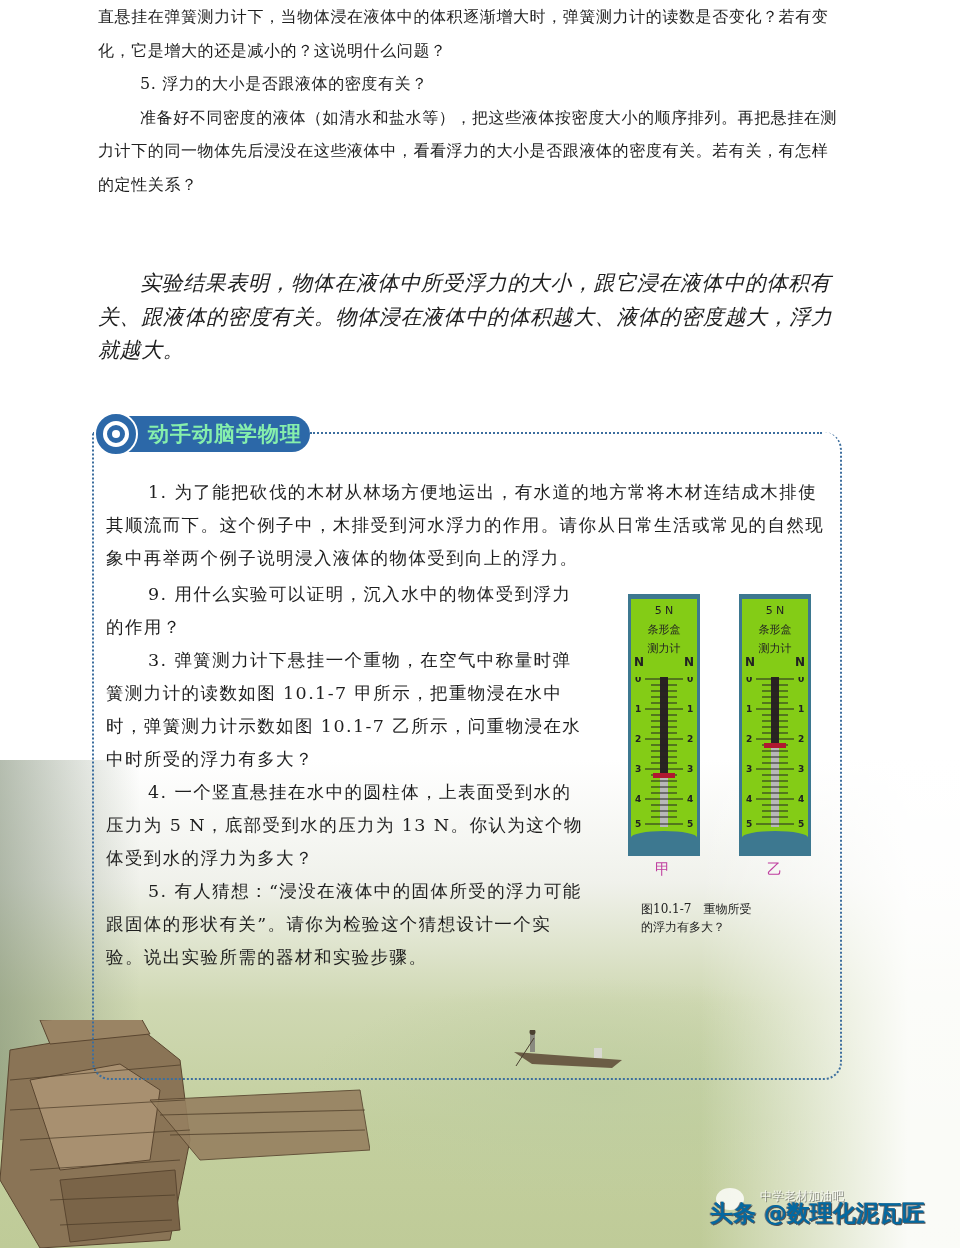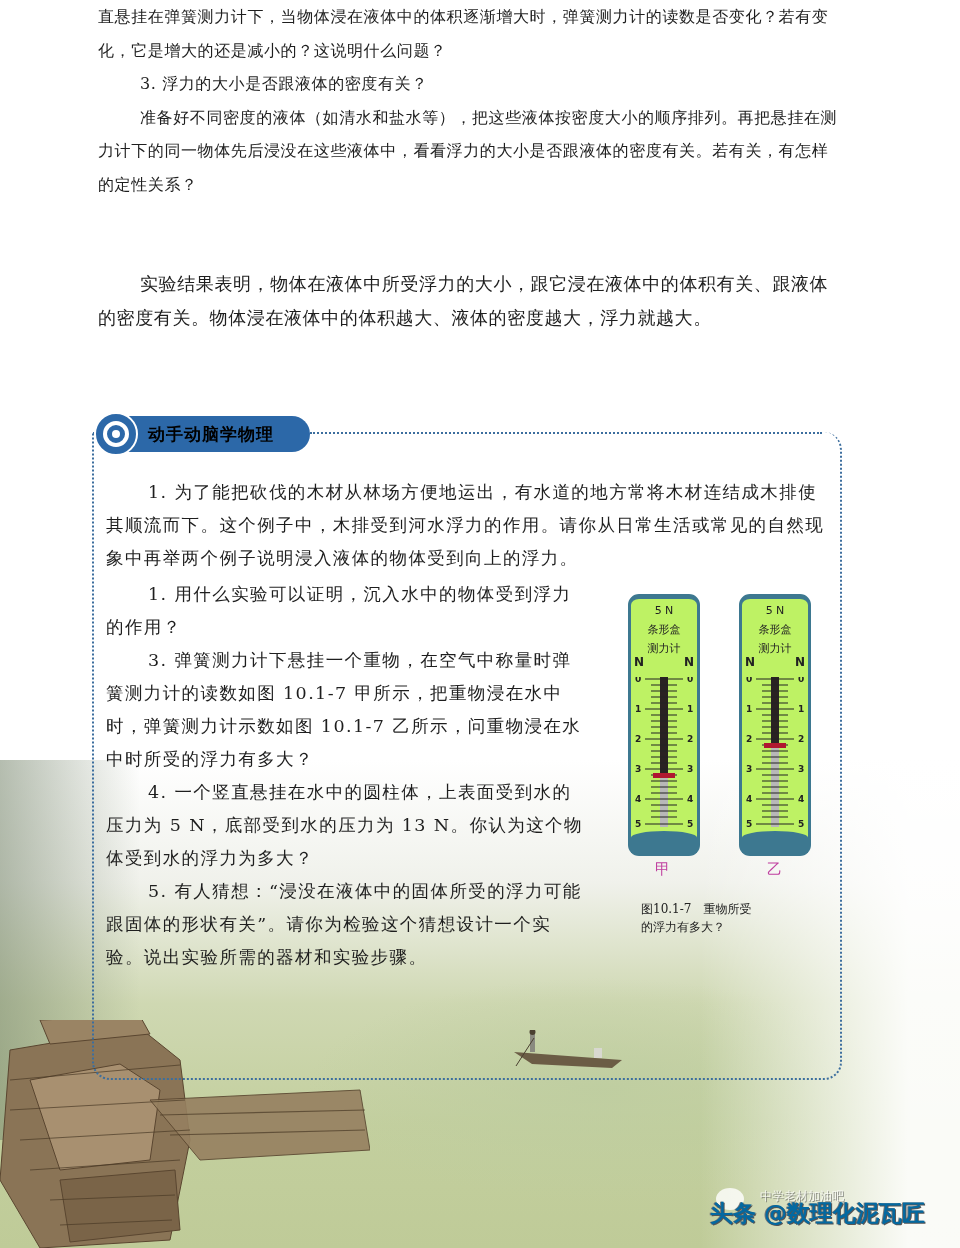--- a/index.html
+++ b/index.html
@@ -10,21 +10,21 @@
     color: #1e1e1e;
   }
   .page { position: absolute; inset: 0; }
   .top-text {
     position: absolute; left: 98px; top: 0; width: 740px;
     font-size: 16px; line-height: 33.5px; letter-spacing: 0.6px;
   }
   .top-text p { margin: 0; }
   .indent { text-indent: 42px; }
   .conclusion { position: absolute; left: 98px; top: 267px; width: 740px;
-    font-size: 18px; line-height: 33.5px; letter-spacing: 0.6px; }
+    font-size: 21px; line-height: 33.5px; letter-spacing: 0.6px; font-style: italic; }
   .conclusion p { margin: 0; }
 
   
   .landscape {
     position: absolute; left: 0; top: 760px; width: 960px; height: 488px;
     background:
       radial-gradient(ellipse 420px 160px at 600px 330px, rgba(190,205,160,0.85), rgba(200,212,170,0) 70%),
       linear-gradient(180deg, rgba(255,255,255,0) 0%, rgba(230,232,222,0.6) 25%, #cfd8b2 50%, #c3cf9e 75%, #bfcb98 100%);
   }
   .fog-left {
@@ -56,34 +56,34 @@
   }
   .header-circle {
     width: 44px; height: 44px; border-radius: 50%; background: #2c68a8;
     position: absolute; left: -4px; top: -4px; display: flex; align-items: center; justify-content: center;
     border: 2px solid #ffffff; box-sizing: border-box;
   }
   .header-circle .ring { width: 26px; height: 26px; border-radius: 50%; border: 4px solid #ffffff; box-sizing: border-box;
     display: flex; align-items: center; justify-content: center; }
   .header-circle .dot { width: 8px; height: 8px; border-radius: 50%; background: #ffffff; }
   .header-title {
-    margin-left: 50px; color: #000000; font-family: "DejaVu Sans", "Liberation Sans", sans-serif;
-    font-size: 17px; letter-spacing: 1px; font-weight: bold;
+    margin-left: 50px; color: #86efac; font-family: "DejaVu Sans", "Liberation Sans", sans-serif;
+    font-size: 21px; letter-spacing: 1px; font-weight: bold;
   }
 
   .q-text { position: absolute; font-size: 17.5px; line-height: 33px; letter-spacing: 1.4px; color: #1e1e1e; }
   .q-text p { margin: 0; }
   .q1 { left: 106px; top: 476px; width: 725px; }
   .q-left { left: 106px; top: 578px; width: 478px; }
 
   
   .scale {
     position: absolute; top: 594px; width: 72px; height: 262px;
-    background: #bef264; border: 3px solid #3d7890; border-top: 5px solid #3d7890;
-    box-sizing: border-box; border-radius: 11px;
+    background: #84cc16; border: 3px solid #3d7890; border-top: 5px solid #3d7890;
+    box-sizing: border-box; border-radius: 0;
   }
   .scale-jia { left: 628px; }
   .scale-yi { left: 739px; }
   .scale .s-head { text-align: center; font-family: "DejaVu Sans", "Liberation Sans", sans-serif; font-size: 11px; line-height: 15px; color: #222; margin-top: 4px; }
   .scale .n-left, .scale .n-right { position: absolute; top: 56px; font-family: "DejaVu Sans", sans-serif; font-size: 12px; font-weight: bold; color: #222; }
   .scale .n-left { left: 3px; } .scale .n-right { right: 3px; }
   .scale .ticks { position: absolute; left: 0; right: 0; top: 78px; height: 150px; }
   .scale .base { position: absolute; left: 0; right: 0; bottom: 0; height: 22px; background: #3d7890; border-radius: 50% 50% 0 0 / 30% 30% 0 0; }
   .scale-label { position: absolute; top: 860px; font-size: 15px; color: #c040a0; font-family: "DejaVu Sans", sans-serif; }
   .caption { position: absolute; left: 641px; top: 900px; font-size: 12px; line-height: 18px; color: #222; }
@@ -130,21 +130,21 @@
     <polygon points="2,22 110,30 100,38 20,34" fill="#6b5c45"></polygon>
     <rect x="18" y="2" width="5" height="20" fill="#8a8a80"></rect>
     <circle cx="20.5" cy="2" r="3" fill="#4a4030"></circle>
     <rect x="82" y="18" width="8" height="10" fill="#d8d8d0"></rect>
     <line x1="22" y1="8" x2="4" y2="36" stroke="#4a4030" stroke-width="1"></line>
   </svg>
   <div class="fade-right"></div>
 
   <div class="top-text">
     <p>直悬挂在弹簧测力计下，当物体浸在液体中的体积逐渐增大时，弹簧测力计的读数是否变化？若有变化，它是增大的还是减小的？这说明什么问题？</p>
-    <p class="indent">3. 浮力的大小是否跟液体的密度有关？</p>
+    <p class="indent">5. 浮力的大小是否跟液体的密度有关？</p>
     <p class="indent">准备好不同密度的液体（如清水和盐水等），把这些液体按密度大小的顺序排列。再把悬挂在测力计下的同一物体先后浸没在这些液体中，看看浮力的大小是否跟液体的密度有关。若有关，有怎样的定性关系？</p>
   </div>
 
   <div class="conclusion">
     <p class="indent">实验结果表明，物体在液体中所受浮力的大小，跟它浸在液体中的体积有关、跟液体的密度有关。物体浸在液体中的体积越大、液体的密度越大，浮力就越大。</p>
   </div>
 
   <div class="activity-box"></div>
   <div class="activity-top-line"></div>
   <div class="activity-header">
@@ -154,21 +154,21 @@
         </div>
     </div>
     <span class="header-title">动手动脑学物理</span>
   </div>
 
   <div class="q-text q1">
     <p class="indent">1. 为了能把砍伐的木材从林场方便地运出，有水道的地方常将木材连结成木排使其顺流而下。这个例子中，木排受到河水浮力的作用。请你从日常生活或常见的自然现象中再举两个例子说明浸入液体的物体受到向上的浮力。</p>
   </div>
 
   <div class="q-text q-left">
-    <p class="indent">1. 用什么实验可以证明，沉入水中的物体受到浮力的作用？</p>
+    <p class="indent">9. 用什么实验可以证明，沉入水中的物体受到浮力的作用？</p>
     <p class="indent">3. 弹簧测力计下悬挂一个重物，在空气中称量时弹簧测力计的读数如图 10.1-7 甲所示，把重物浸在水中时，弹簧测力计示数如图 10.1-7 乙所示，问重物浸在水中时所受的浮力有多大？</p>
     <p class="indent">4. 一个竖直悬挂在水中的圆柱体，上表面受到水的压力为 5 N，底部受到水的压力为 13 N。你认为这个物体受到水的浮力为多大？</p>
     <p class="indent">5. 有人猜想：“浸没在液体中的固体所受的浮力可能跟固体的形状有关”。请你为检验这个猜想设计一个实验。说出实验所需的器材和实验步骤。</p>
   </div>
 
   <div class="scale scale-jia">
     <div class="s-head">5 N</div>
     <div class="s-head">条形盒</div>
     <div class="s-head">测力计</div>
     <span class="n-left">N</span>

